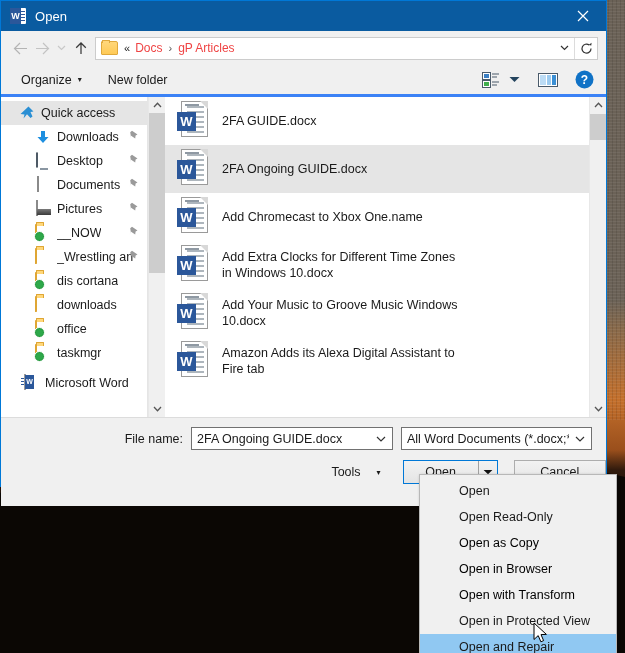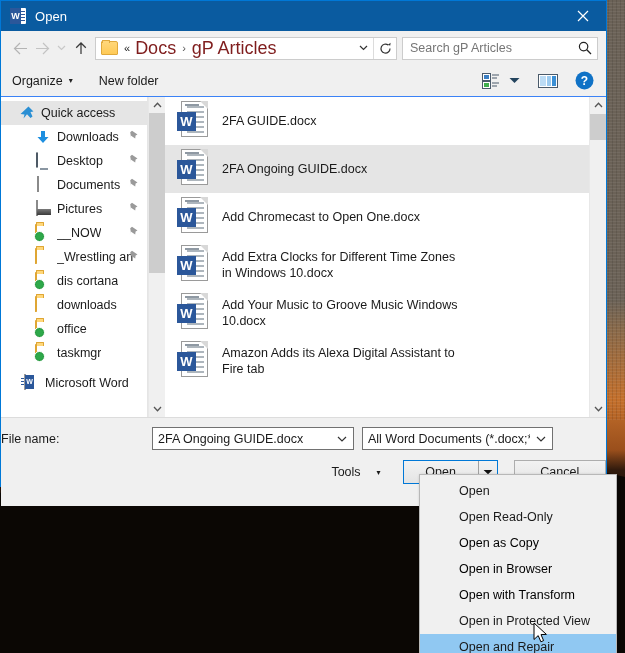--- a/index.html
+++ b/index.html
@@ -150,22 +150,22 @@
     position: relative;
     flex: none;
   }
   #addr-folder-icon::before {
     content:"";
     position:absolute; left:0; top:-2px; width:6px; height:2px;
     background:#ffd77a; border:1px solid #e0a93c; border-bottom:none;
     border-radius: 1px 1px 0 0;
   }
   .crumb {
-    font-size: 18px;
-    color: #7f1d1d;
+    font-size: 12px;
+    color: #ef4444;
     white-space: nowrap;
     padding: 0 1px;
     cursor: default;
   }
   .crumb-sep {
     font-size: 11px;
     color: #555;
     padding: 0 5px;
     cursor: default;
   }
@@ -216,23 +216,23 @@
     color:#222;
     cursor: default;
   }
 
   
   #cmdbar {
     height: 32px;
     background: #f0f0f0;
     display: flex;
     align-items: center;
-    padding: 0 8px 0 5px;
+    padding: 0 8px 0 14px;
     box-sizing: border-box;
-    border-bottom: 1px solid #3b82f6;
+    border-bottom: 3px solid #3b82f6;
   }
   .cmd-item {
     font-size: 12.5px;
     color: #1a1a1a;
     padding: 4px 6px;
     cursor: default;
     display: flex;
     align-items: center;
     gap: 6px;
   }
@@ -443,22 +443,22 @@
     border-top: 1px solid #dcdcdc;
   }
   #fn-row {
     display: flex;
     align-items: center;
     padding: 9px 0 0 0;
   }
   #fn-label {
     font-size: 12.5px;
     color: #1a1a1a;
-    width: 151px;
-    text-align: left;
+    width: 190px;
+    text-align: right;
     padding-right: 8px;
     box-sizing: border-box;
   }
   #fn-combo {
     width: 202px;
     height: 23px;
     background: #fff;
     border: 1px solid #717171;
     display: flex;
     align-items: center;
@@ -638,29 +638,20 @@
           </svg>
       </div>
       <div id="addr-refresh">
         <svg width="13" height="13" viewBox="0 0 13 13">
           <path d="M11 6.5 A4.5 4.5 0 1 1 9.2 3" stroke="#333" stroke-width="1.2" fill="none"></path>
           <path d="M11.6 0.8 L11.3 3.6 L8.6 3.0 Z" fill="#333"></path>
         </svg>
       </div>
     </div>
 
-    <div id="searchbox">
-      <input id="search-input" type="text" placeholder="Search gP Articles" style="">
-      <div id="search-icon">
-        <svg width="14" height="14" viewBox="0 0 14 14">
-          <circle cx="5.6" cy="5.6" r="4.2" stroke="#222" stroke-width="1.2" fill="none"></circle>
-          <path d="M8.8 8.8 L13 13" stroke="#222" stroke-width="1.3" fill="none"></path>
-        </svg>
-      </div>
-    </div>
   </div>
 
   <div id="cmdbar">
     <div class="cmd-item">
       <span>Organize</span>
       <span class="cmd-caret">▾</span>
     </div>
     <div class="cmd-item" style="margin-left:14px">
       <span>New folder</span>
     </div>
@@ -834,21 +825,21 @@
         </span>
         <span class="file-name">2FA Ongoing GUIDE.docx</span>
       </div>
       <div class="file-row">
         <span class="file-icon">
           <span class="page"></span>
             <span class="topline"></span>
             <span class="lines"></span>
             <span class="wbadge">W</span>
         </span>
-        <span class="file-name">Add Chromecast to Open One.docx</span>
+        <span class="file-name">Add Chromecast to Xbox One.name</span>
       </div>
       <div class="file-row">
         <span class="file-icon">
           <span class="page"></span>
             <span class="topline"></span>
             <span class="lines"></span>
             <span class="wbadge">W</span>
         </span>
         <span class="file-name">Add Extra Clocks for Different Time Zones in Windows 10.docx</span>
       </div>

